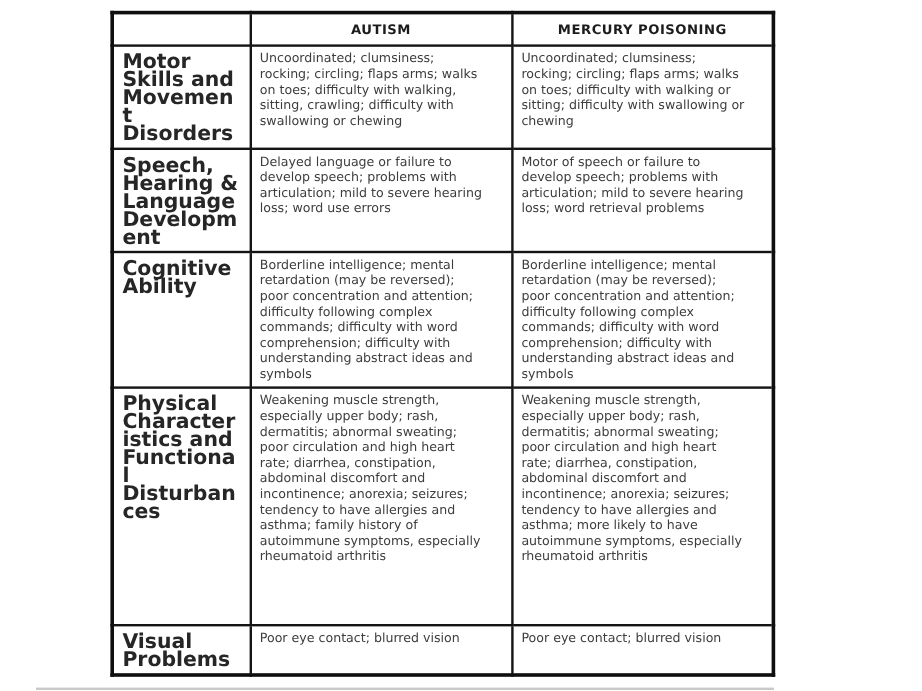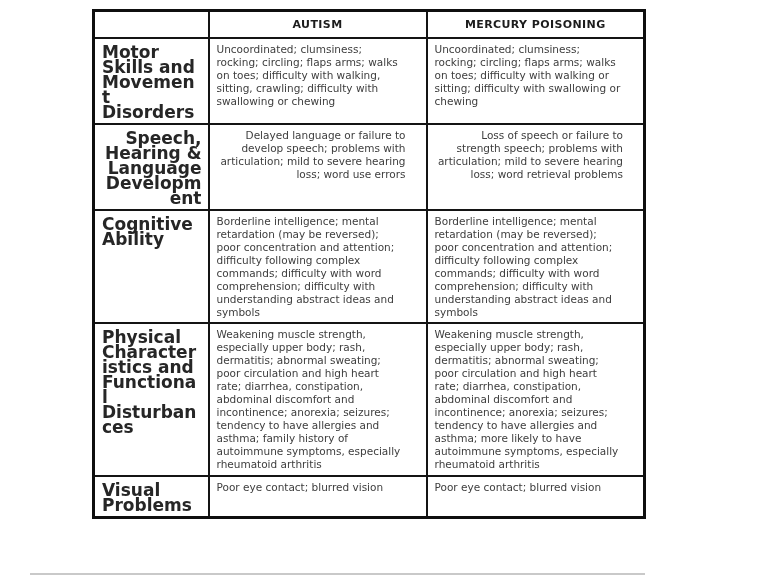--- a/index.html
+++ b/index.html
@@ -82,33 +82,33 @@
         <th class="col-header">MERCURY POISONING</th>
       </tr>
 
       <tr style="height:76px;">
         <td class="category-cell">Motor Skills and Movement Disorders</td>
         <td class="body-cell">Uncoordinated; clumsiness; rocking; circling; flaps arms; walks on toes; difficulty with walking, sitting, crawling; difficulty with swallowing or chewing</td>
         <td class="body-cell">Uncoordinated; clumsiness; rocking; circling; flaps arms; walks on toes; difficulty with walking or sitting; difficulty with swallowing or chewing</td>
       </tr>
 
 
-      <tr style="height:63px;text-align:right;">
+      <tr style="height:63px;">
         <td class="category-cell">Speech, Hearing &amp; Language Development</td>
         <td class="body-cell">Delayed language or failure to develop speech; problems with articulation; mild to severe hearing loss; word use errors</td>
-        <td class="body-cell">Loss of speech or failure to strength speech; problems with articulation; mild to severe hearing loss; word retrieval problems</td>
+        <td class="body-cell">Motor of speech or failure to develop speech; problems with articulation; mild to severe hearing loss; word retrieval problems</td>
       </tr>
 
       <tr style="height:88px;">
         <td class="category-cell">Cognitive Ability</td>
         <td class="body-cell">Borderline intelligence; mental retardation (may be reversed); poor concentration and attention; difficulty following complex commands; difficulty with word comprehension; difficulty with understanding abstract ideas and symbols</td>
         <td class="body-cell">Borderline intelligence; mental retardation (may be reversed); poor concentration and attention; difficulty following complex commands; difficulty with word comprehension; difficulty with understanding abstract ideas and symbols</td>
       </tr>
 
-      <tr style="height:153px;">
+      <tr style="height:198px;">
         <td class="category-cell">Physical Characteristics and Functional Disturbances</td>
         <td class="body-cell">Weakening muscle strength, especially upper body; rash, dermatitis; abnormal sweating; poor circulation and high heart rate; diarrhea, constipation, abdominal discomfort and incontinence; anorexia; seizures; tendency to have allergies and asthma; family history of autoimmune symptoms, especially rheumatoid arthritis</td>
         <td class="body-cell">Weakening muscle strength, especially upper body; rash, dermatitis; abnormal sweating; poor circulation and high heart rate; diarrhea, constipation, abdominal discomfort and incontinence; anorexia; seizures; tendency to have allergies and asthma; more likely to have autoimmune symptoms, especially rheumatoid arthritis</td>
       </tr>
 
 
       <tr style="height:23px;">
         <td class="category-cell">Visual Problems</td>
         <td class="body-cell">Poor eye contact; blurred vision</td>
         <td class="body-cell">Poor eye contact; blurred vision</td>

